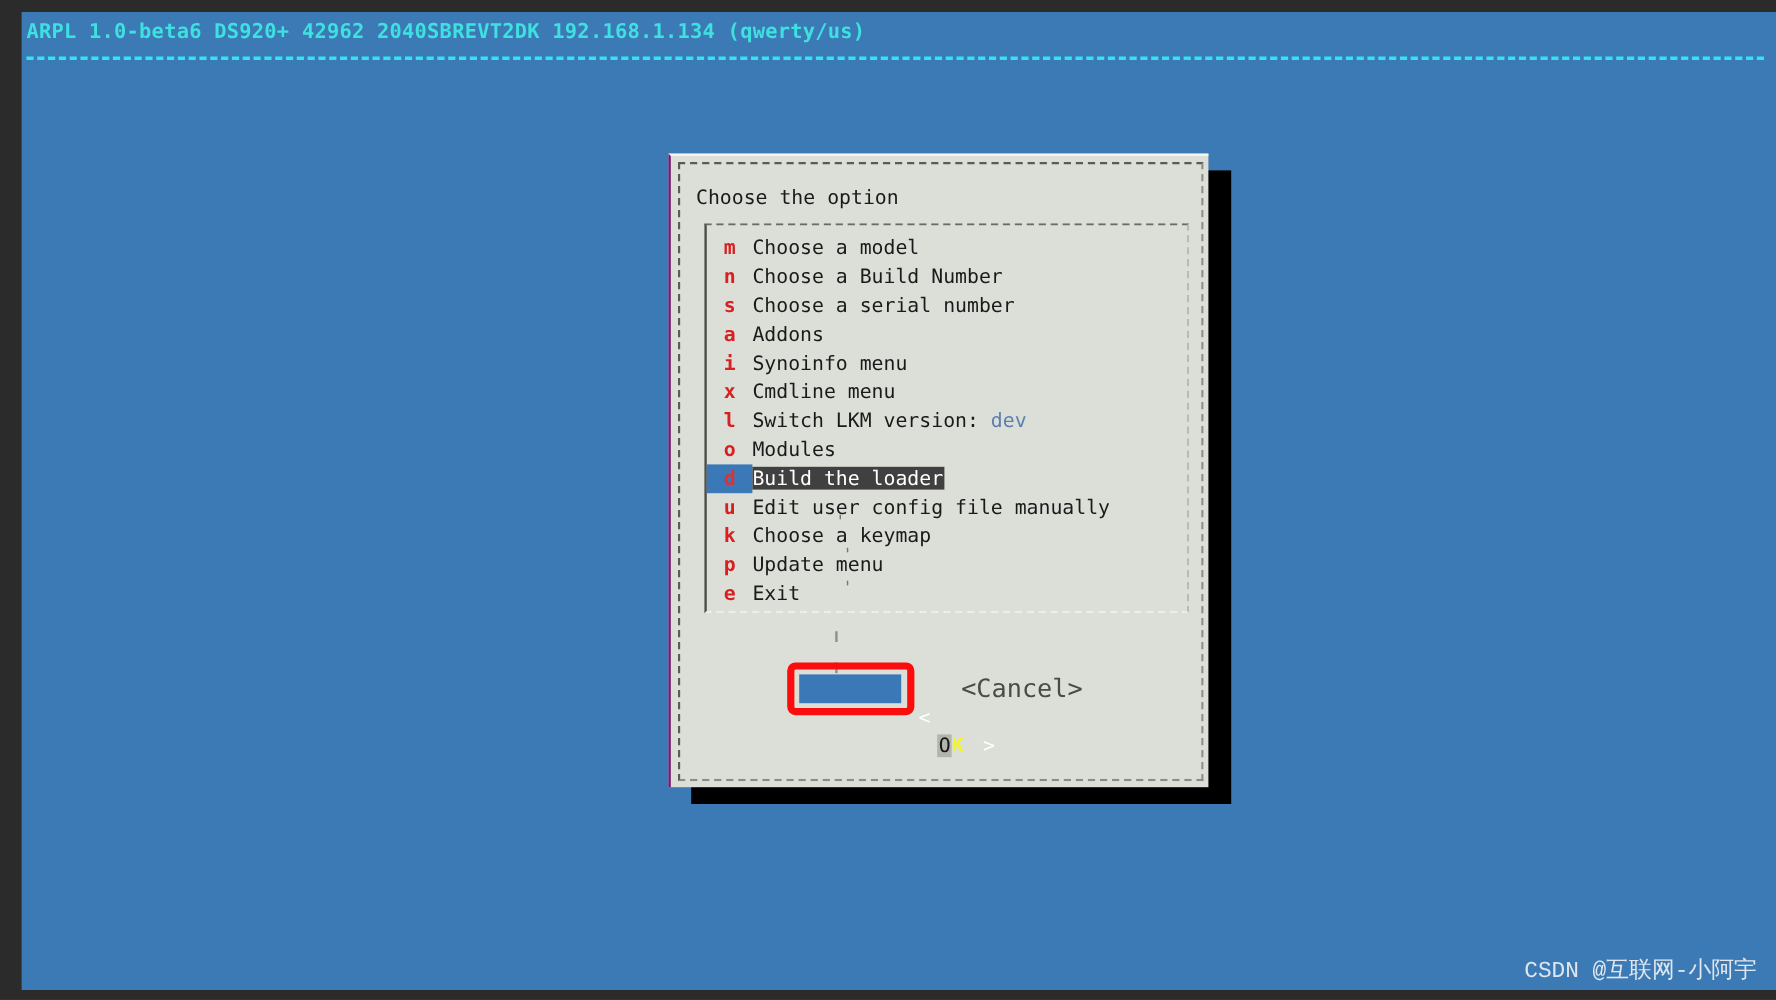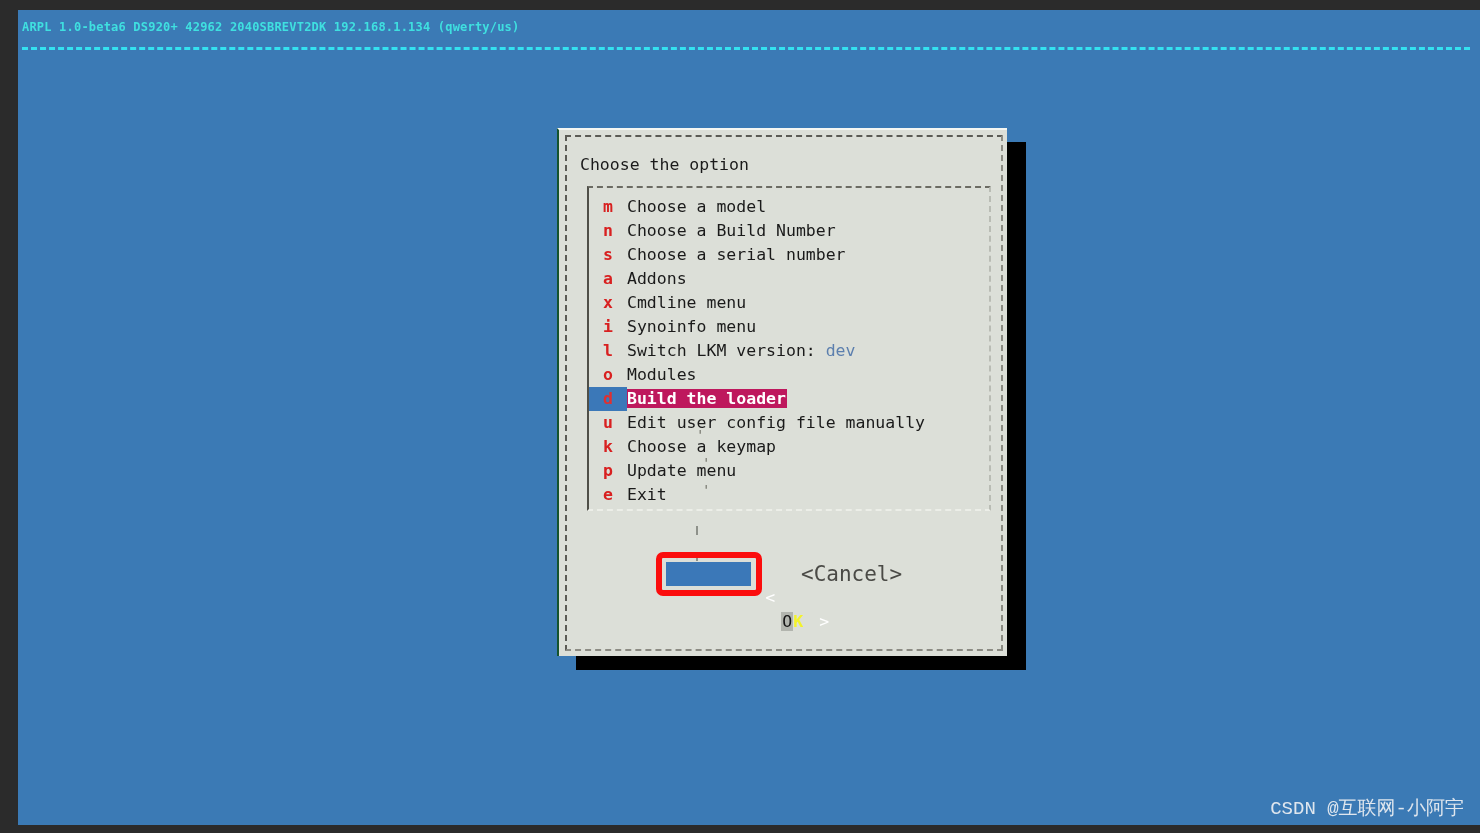--- a/index.html
+++ b/index.html
@@ -28,21 +28,21 @@
     height: 815px;
     background: #3b7ab5;
     overflow: hidden;
   }
 
   
   #status-line {
     position: absolute;
     left: 4px;
     top: 7px;
-    font-size: 12px;
+    font-size: 17px;
     line-height: 20px;
     color: #3fe0e0;
     letter-spacing: 0.2px;
     white-space: pre;
     font-weight: bold;
   }
 
   #status-rule {
     position: absolute;
     left: 4px;
@@ -63,21 +63,21 @@
   }
 
   
   #dialog {
     position: absolute;
     left: 539px;
     top: 118px;
     width: 450px;
     height: 528px;
     background: #dcdfd8;
-    border-left: 2px solid #14532d;
+    border-left: 2px solid #701a75;
     border-top: 2px solid #f4f6f2;
   }
 
   #dialog-frame {
     position: absolute;
     left: 6px;
     top: 5px;
     right: 4px;
     bottom: 5px;
     border: 2px dashed #5b5b55;
@@ -134,23 +134,23 @@
 
   .label { color: #1a1a1a; }
   .label .val { color: #5c7fae; }
 
   
   .menu-row.selected .hotkey {
     background: #3b78b8;
     color: #e03030;
   }
   .menu-row.selected .label {
-    background: #be185d;
+    background: #404040;
     color: #ffffff;
-    font-weight: bold;
+    font-weight: normal;
     padding-right: 1px;
   }
 
   
   .artifact {
     position: absolute;
     color: #77776f;
     font-size: 14px;
     line-height: 14px;
   }
@@ -242,22 +242,22 @@
       <div id="dialog-frame"></div>
 
       <div id="dialog-title">Choose the option</div>
 
       <div id="listbox">
         <div id="menu">
             <div class="menu-row"><span class="hotkey">m</span><span class="label"><span>Choose a model</span></span></div>
             <div class="menu-row"><span class="hotkey">n</span><span class="label"><span>Choose a Build Number</span></span></div>
             <div class="menu-row"><span class="hotkey">s</span><span class="label"><span>Choose a serial number</span></span></div>
             <div class="menu-row"><span class="hotkey">a</span><span class="label"><span>Addons</span></span></div>
+            <div class="menu-row"><span class="hotkey">i</span><span class="label"><span>Synoinfo menu</span></span></div>
             <div class="menu-row"><span class="hotkey">x</span><span class="label"><span>Cmdline menu</span></span></div>
-            <div class="menu-row"><span class="hotkey">i</span><span class="label"><span>Synoinfo menu</span></span></div>
             <div class="menu-row"><span class="hotkey">l</span><span class="label"><span>Switch LKM version: </span><span class="val">dev</span></span></div>
             <div class="menu-row"><span class="hotkey">o</span><span class="label"><span>Modules</span></span></div>
             <div class="menu-row selected"><span class="hotkey">d</span><span class="label"><span>Build the loader</span></span></div>
             <div class="menu-row"><span class="hotkey">u</span><span class="label"><span>Edit user config file manually</span></span></div>
             <div class="menu-row"><span class="hotkey">k</span><span class="label"><span>Choose a keymap</span></span></div>
             <div class="menu-row"><span class="hotkey">p</span><span class="label"><span>Update menu</span></span></div>
             <div class="menu-row"><span class="hotkey">e</span><span class="label"><span>Exit</span></span></div>
           </div>
         <span class="artifact" style="left:113px; top:268px;">'</span>
         <span class="artifact" style="left:113px; top:295px;">'</span>

